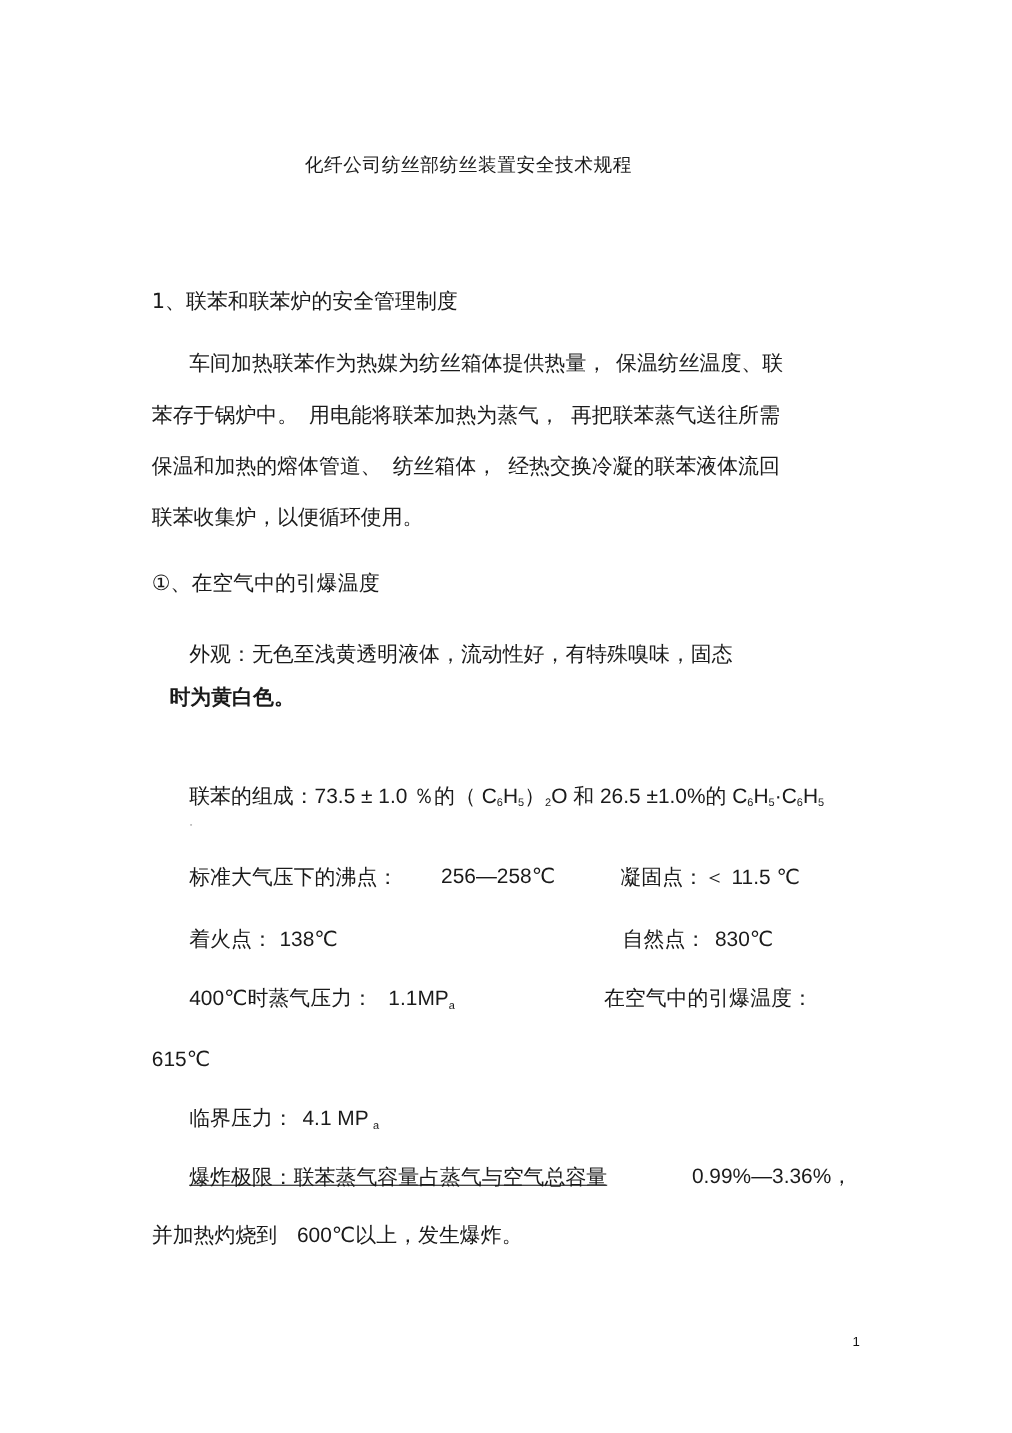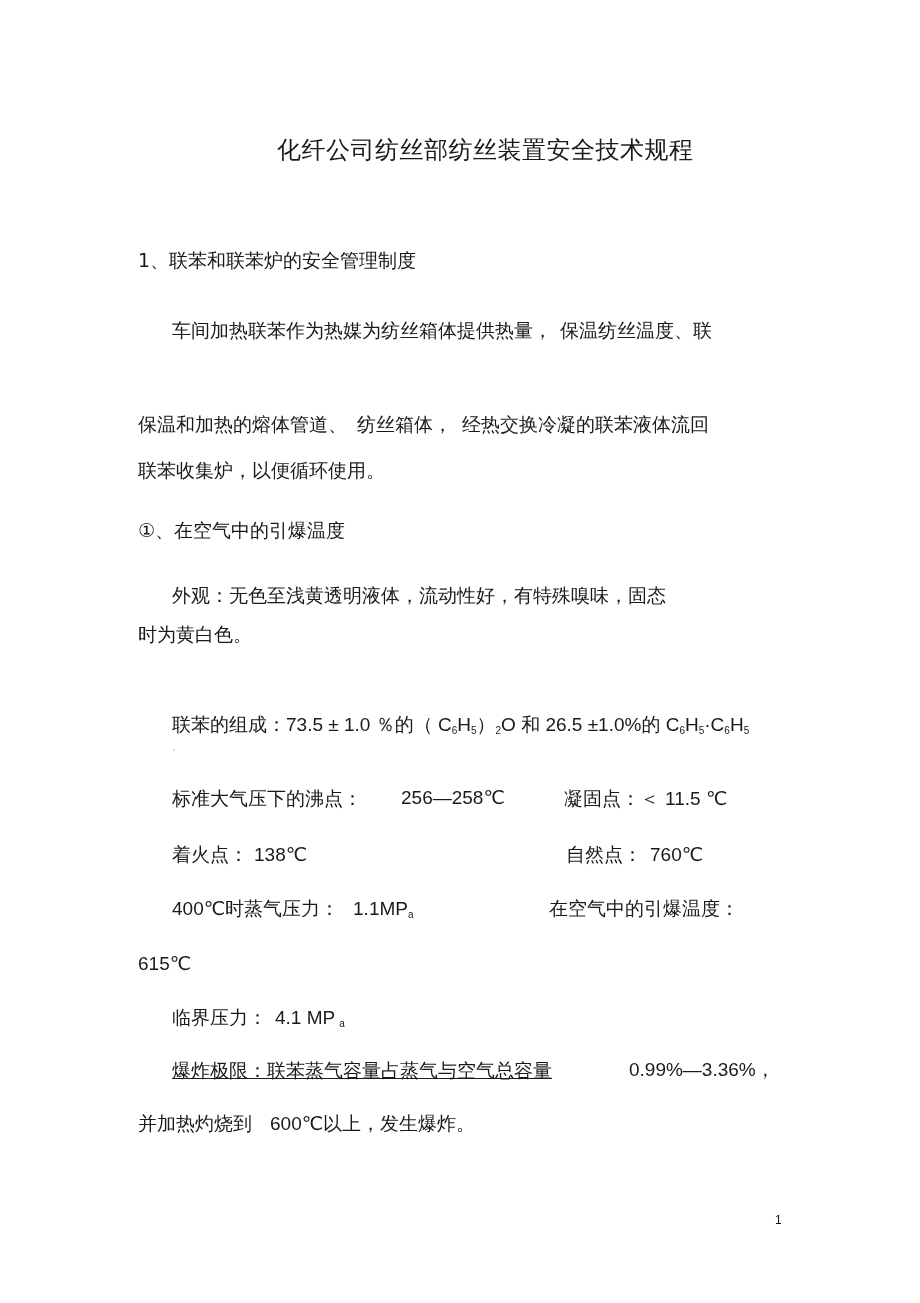--- a/index.html
+++ b/index.html
@@ -5,64 +5,67 @@
     html, body { margin: 0; padding: 0; background: #ffffff; }
     body {
       width: 920px; height: 1303px; position: relative; overflow: hidden;
       font-family: "DejaVu Serif", "Liberation Serif", serif;
       color: #111111;
     }
     .page { position: absolute; left: 0; top: 0; width: 920px; height: 1303px; background: #fff; }
     .line { position: absolute; white-space: nowrap; font-size: 19px; line-height: 24px; color: #1a1a1a; }
     .sans { font-family: "Liberation Sans", "DejaVu Sans", sans-serif; }
     .cjk { font-family: "DejaVu Sans", sans-serif; }
-    .title { font-size: 24px; letter-spacing: 0.5px; }
+    .title { font-size: 17px; letter-spacing: 0.5px; }
     sub.s { font-size: 10px; vertical-align: -3px; font-family: "Liberation Sans", sans-serif; }
     .dot { position: absolute; font-size: 8px; color: #888; }
     .pageno { position: absolute; font-size: 12px; font-family: "Liberation Sans", sans-serif; color: #111; }
     .gap { display: inline-block; }
   </style>
 </head>
 <body>
 
 <div class="page">
 
   <div class="line cjk title" style="left:277px; top:138px;">化纤公司纺丝部纺丝装置安全技术规程</div>
 
-  <div class="line cjk" style="left:138px; top:248px;">1、联苯和联苯炉的安全管理制度</div>
+  <div class="line cjk" style="left:138px; top:262px;">1、联苯和联苯炉的安全管理制度</div>
 
   <div class="line cjk" style="left:172px; top:318px;">
     <span>车间加热联苯作为热媒为纺丝箱体提供热量，</span><span class="gap" style="width:8px"></span><span>保温纺丝温度、联</span>
+  </div>
+  <div class="line cjk" style="left:138px; top:366px;">
+    <span>苯存于锅炉中。</span><span class="gap" style="width:10px"></span><span>用电能将联苯加热为蒸气，</span><span class="gap" style="width:10px"></span><span>再把联苯蒸气送往所需</span>
   </div>
   <div class="line cjk" style="left:138px; top:412px;">
     <span>保温和加热的熔体管道、</span><span class="gap" style="width:10px"></span><span>纺丝箱体，</span><span class="gap" style="width:10px"></span><span>经热交换冷凝的联苯液体流回</span>
   </div>
   <div class="line cjk" style="left:138px; top:458px;">联苯收集炉，以便循环使用。</div>
 
   <div class="line cjk" style="left:138px; top:518px;">①、在空气中的引爆温度</div>
 
   <div class="line cjk" style="left:172px; top:583px;">外观：无色至浅黄透明液体，流动性好，有特殊嗅味，固态</div>
-  <div class="line cjk" style="left:138px; top:622px;">时为黄白色。</div>
+  <div class="line cjk" style="left:154px; top:622px;font-weight:bold;">时为黄白色。</div>
 
   <div class="line" style="left:172px; top:712px;">
     <span class="cjk">联苯的组成：</span><span class="sans">73.5 ± 1.0 ％的（ C</span><sub class="s">6</sub><span class="sans">H</span><sub class="s">5</sub><span class="cjk">）</span><sub class="s">2</sub><span class="sans">O 和 26.5 ±1.0%的 C</span><sub class="s">6</sub><span class="sans">H</span><sub class="s">5</sub><span class="sans">·C</span><sub class="s">6</sub><span class="sans">H</span><sub class="s">5</sub>
   </div>
   <div class="dot" style="left:172px; top:742px;">。</div>
 
   <div class="line cjk" style="left:172px; top:786px;">标准大气压下的沸点：</div>
   <div class="line sans" style="left:401px; top:786px;">256—258℃</div>
   <div class="line" style="left:564px; top:786px;">
     <span class="cjk">凝固点：＜ </span><span class="sans">11.5 ℃</span>
   </div>
 
   <div class="line" style="left:172px; top:842px;">
     <span class="cjk">着火点：</span><span class="gap" style="width:6px"></span><span class="sans">138℃</span>
   </div>
   <div class="line" style="left:566px; top:842px;">
-    <span class="cjk">自然点：</span><span class="gap" style="width:8px"></span><span class="sans">760℃</span>
+    <span class="cjk">自然点：</span><span class="gap" style="width:8px"></span><span class="sans">830℃</span>
   </div>
 
   <div class="line" style="left:172px; top:896px;">
     <span class="sans">400℃</span><span class="cjk">时蒸气压力：</span><span class="gap" style="width:14px"></span><span class="sans">1.1MP</span><sub class="s">a</sub>
   </div>
   <div class="line cjk" style="left:549px; top:896px;">在空气中的引爆温度：</div>
   <div class="line sans" style="left:138px; top:952px;">615℃</div>
 
   <div class="line" style="left:172px; top:1005px;">
     <span class="cjk">临界压力：</span><span class="gap" style="width:8px"></span><span class="sans">4.1 MP</span><span class="gap" style="width:4px"></span><sub class="s">a</sub>

